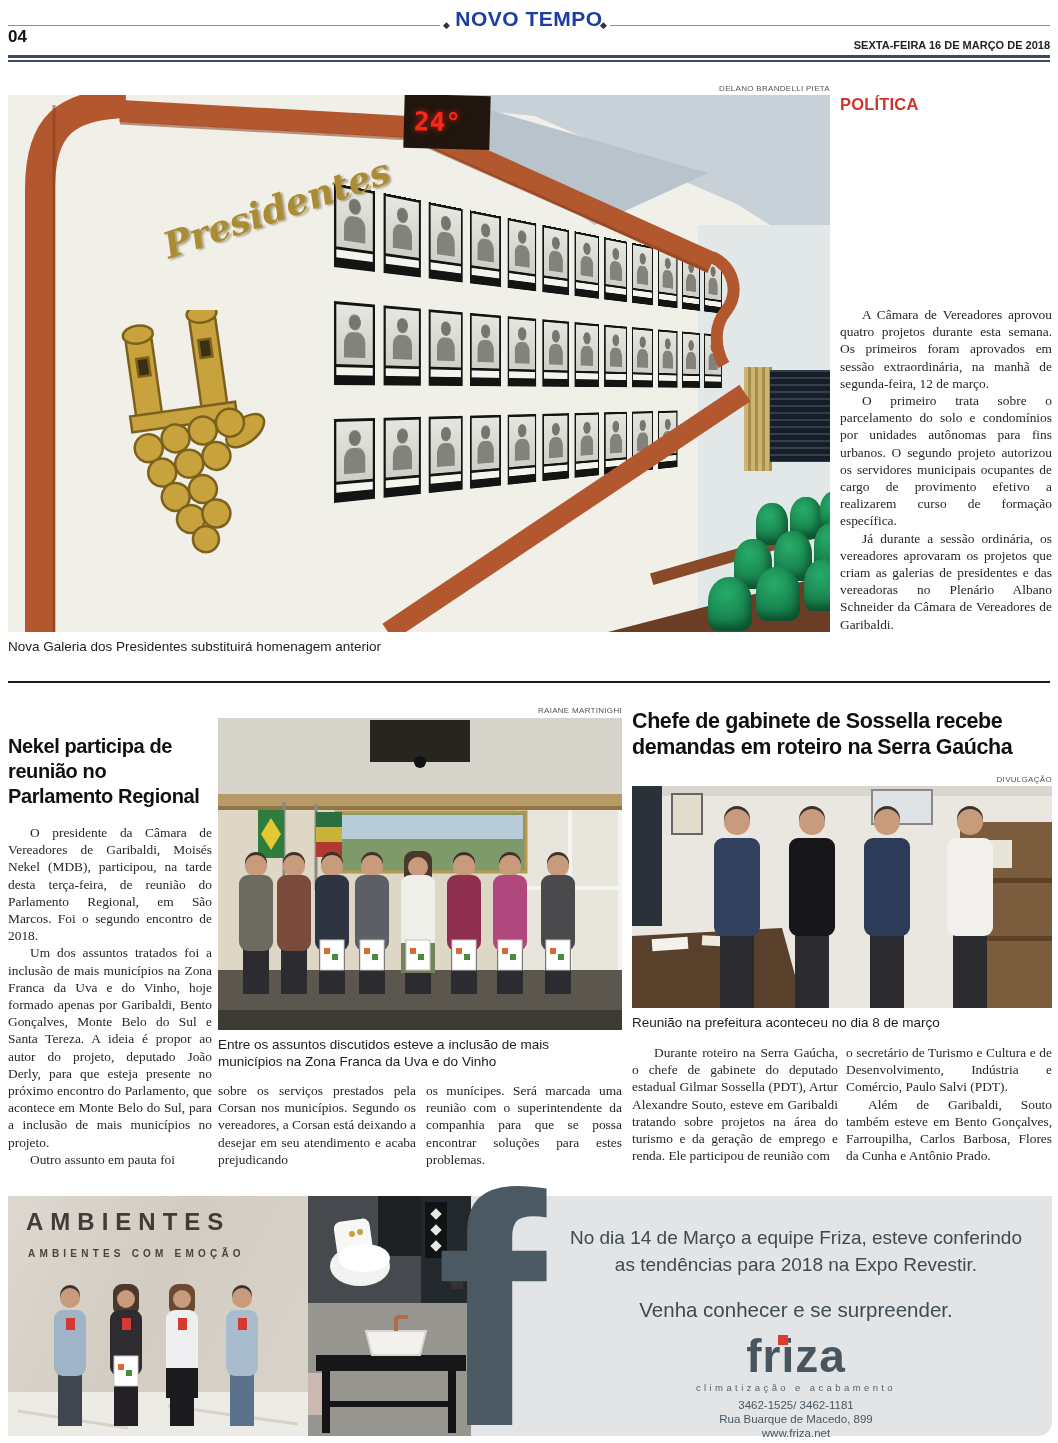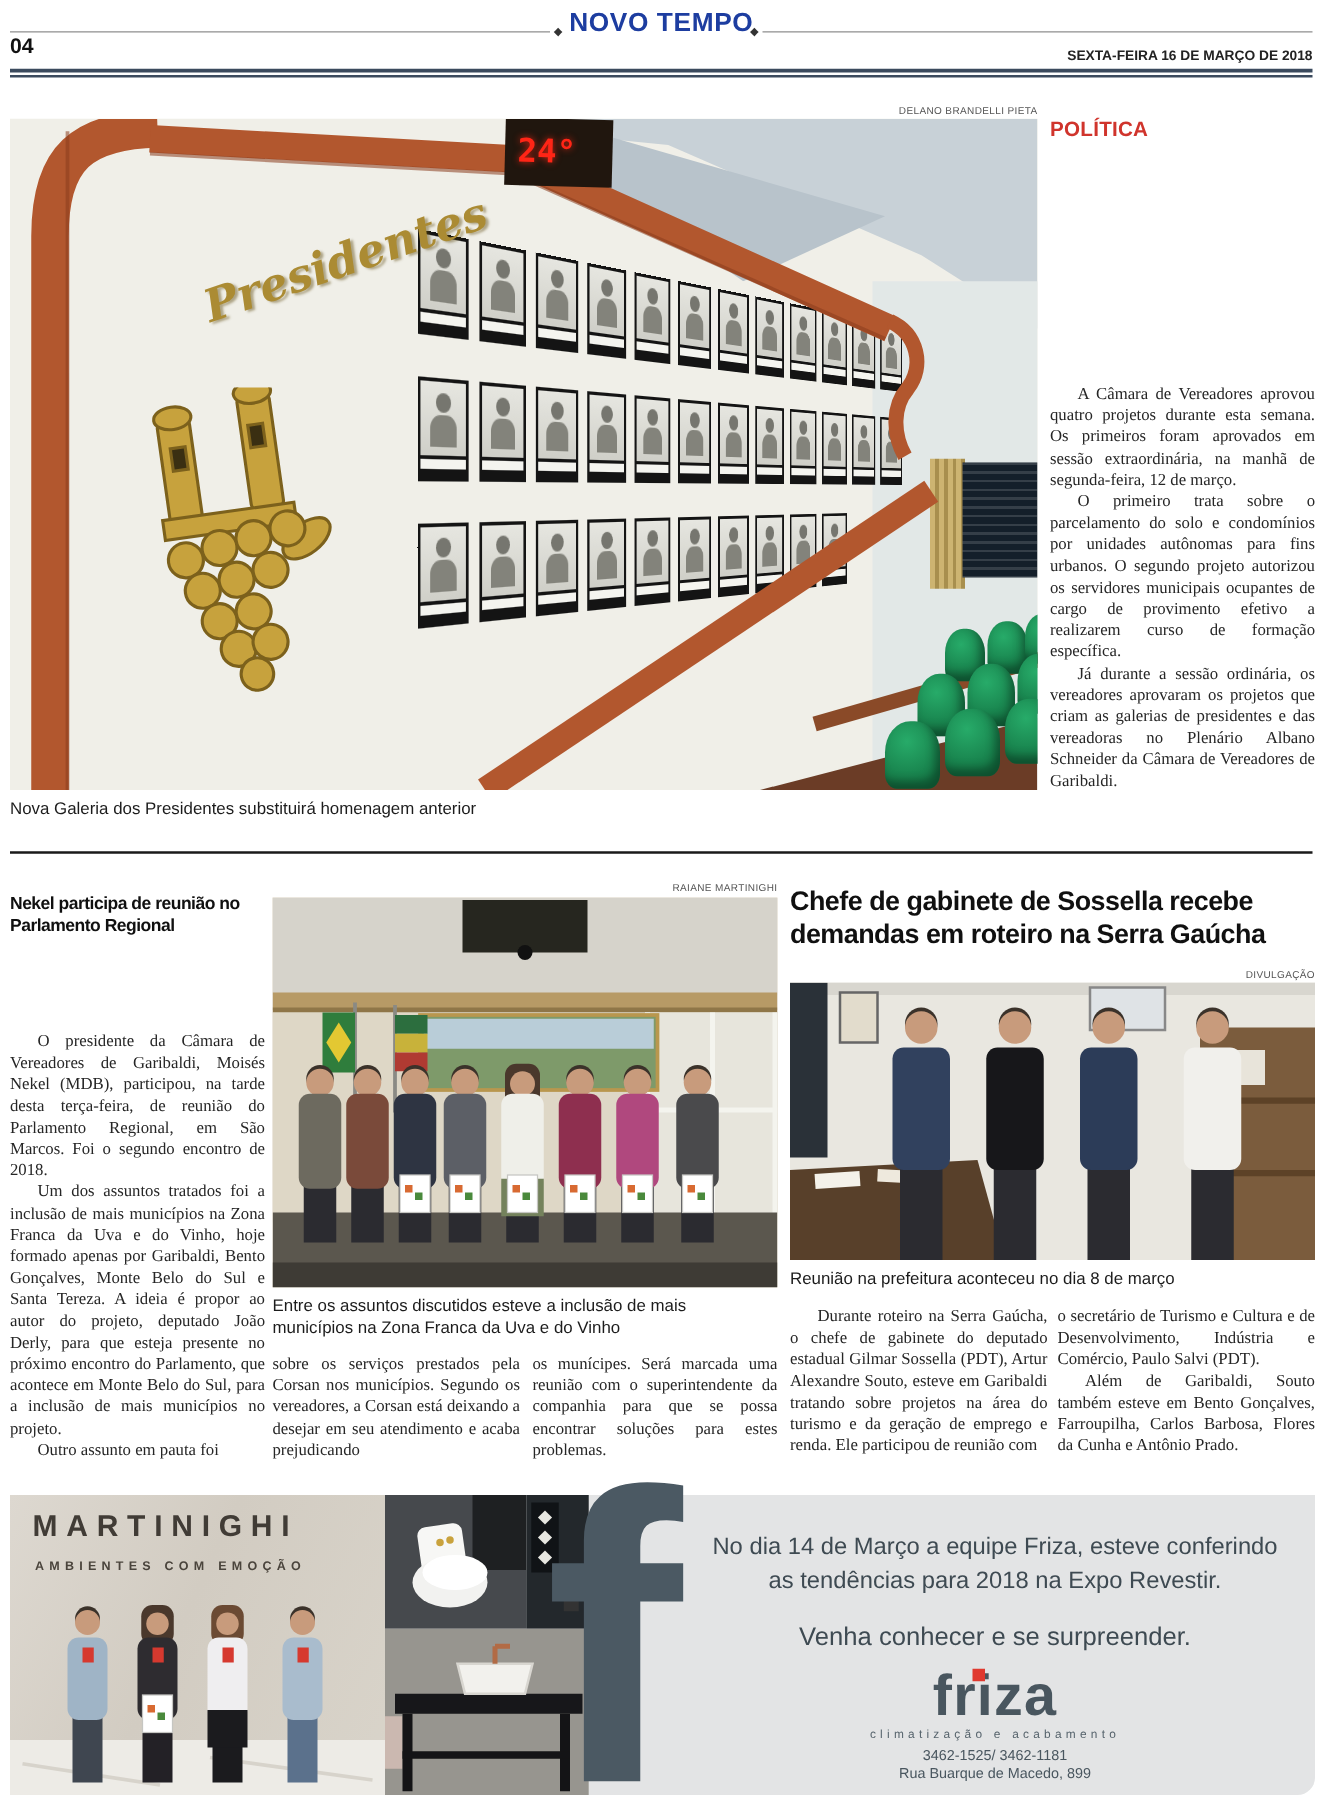--- a/index.html
+++ b/index.html
@@ -316,21 +316,21 @@
 
   <div class="kicker" style="left:840px;top:95px;">POLÍTICA</div>
   <div class="serif" style="left:840px;top:306px;width:212px;height:368px;">
     <p>A Câmara de Vereadores aprovou quatro projetos durante esta semana. Os primeiros foram aprovados em sessão extraordinária, na manhã de segunda-feira, 12 de março.</p>
     <p>O primeiro trata sobre o parcelamento do solo e condomínios por unidades autônomas para fins urbanos. O segundo projeto autorizou os servidores municipais ocupantes de cargo de provimento efetivo a realizarem curso de formação específica.</p>
     <p>Já durante a sessão ordinária, os vereadores aprovaram os projetos que criam as galerias de presidentes e das vereadoras no Plenário Albano Schneider da Câmara de Vereadores de Garibaldi.</p>
   </div>
 
   <div class="divider"></div>
 
-  <div class="headline" style="left:8px;top:714px;width:206px;font-size:14px;line-height:1.25;">Nekel participa de reunião no Parlamento Regional</div>
+  <div class="headline" style="left:8px;top:734px;width:206px;font-size:20px;line-height:1.25;">Nekel participa de reunião no Parlamento Regional</div>
   <div class="serif" style="left:8px;top:824px;width:204px;height:352px;">
     <p>O presidente da Câmara de Vereadores de Garibaldi, Moisés Nekel (MDB), participou, na tarde desta terça-feira, de reunião do Parlamento Regional, em São Marcos. Foi o segundo encontro de 2018.</p>
     <p>Um dos assuntos tratados foi a inclusão de mais municípios na Zona Franca da Uva e do Vinho, hoje formado apenas por Garibaldi, Bento Gonçalves, Monte Belo do Sul e Santa Tereza. A ideia é propor ao autor do projeto, deputado João Derly, para que esteja presente no próximo encontro do Parlamento, que acontece em Monte Belo do Sul, para a inclusão de mais municípios no projeto.</p>
     <p>Outro assunto em pauta foi</p>
   </div>
 
   <div class="credit" style="top:706px;right:436px;">RAIANE MARTINIGHI</div>
 
   <div class="photo-box" style="left:218px;top:718px;width:404px;height:312px;">
     <svg width="404" height="312" viewBox="0 0 404 312" id="photo2-svg">
@@ -526,21 +526,21 @@
           <rect x="170" y="122" width="9" height="12" fill="#d6392f"></rect>
         </g>
         <g>
           <circle cx="234" cy="99" r="10" fill="#3b322a"></circle>
           <circle cx="234" cy="102" r="10" fill="#c89b7c"></circle>
           <rect x="222" y="178" width="24" height="52" fill="#5b718c"></rect>
           <rect x="218" y="114" width="32" height="66" rx="9" fill="#a9bccd"></rect>
           <rect x="230" y="122" width="9" height="12" fill="#d6392f"></rect>
         </g>
       </svg>
-    <div class="portinari-title">MARTINIGHI</div>
+    <div class="portinari-title">AMBIENTES</div>
     <div class="portinari-sub">AMBIENTES COM EMOÇÃO</div>
   </div>
 
   <div class="tile" style="left:308px;top:1196px;width:113px;height:107px;background:#46494d;">
     <svg width="113" height="107" viewBox="0 0 113 107">
       <rect x="70" y="0" width="43" height="60" fill="#1e2022"></rect>
       <rect x="28" y="24" width="36" height="46" rx="7" fill="#f7f7f5" transform="rotate(-8 46 47)"></rect>
       <ellipse cx="52" cy="70" rx="30" ry="20" fill="#f2f2f0"></ellipse>
       <ellipse cx="56" cy="62" rx="26" ry="14" fill="#ffffff"></ellipse>
       <circle cx="44" cy="38" r="3" fill="#c9a23d"></circle>
@@ -572,15 +572,16 @@
   </div>
 
   <div class="ad-text">
     <div class="ad-line1">No dia 14 de Março a equipe Friza, esteve conferindo
 as  tendências para 2018 na Expo Revestir.</div>
     <div class="ad-line2">Venha conhecer e se surpreender.</div>
     <div><span class="friza-logo">friza</span></div>
     <div class="friza-tag">climatização e acabamento</div>
     <div class="friza-contact">3462-1525/ 3462-1181</div>
     <div class="friza-contact" style="margin-top:0;">Rua Buarque de Macedo, 899</div>
+    <div class="friza-contact" style="margin-top:0;">www.friza.net</div>
   </div>
 
 </div>
 
 </body></html>

